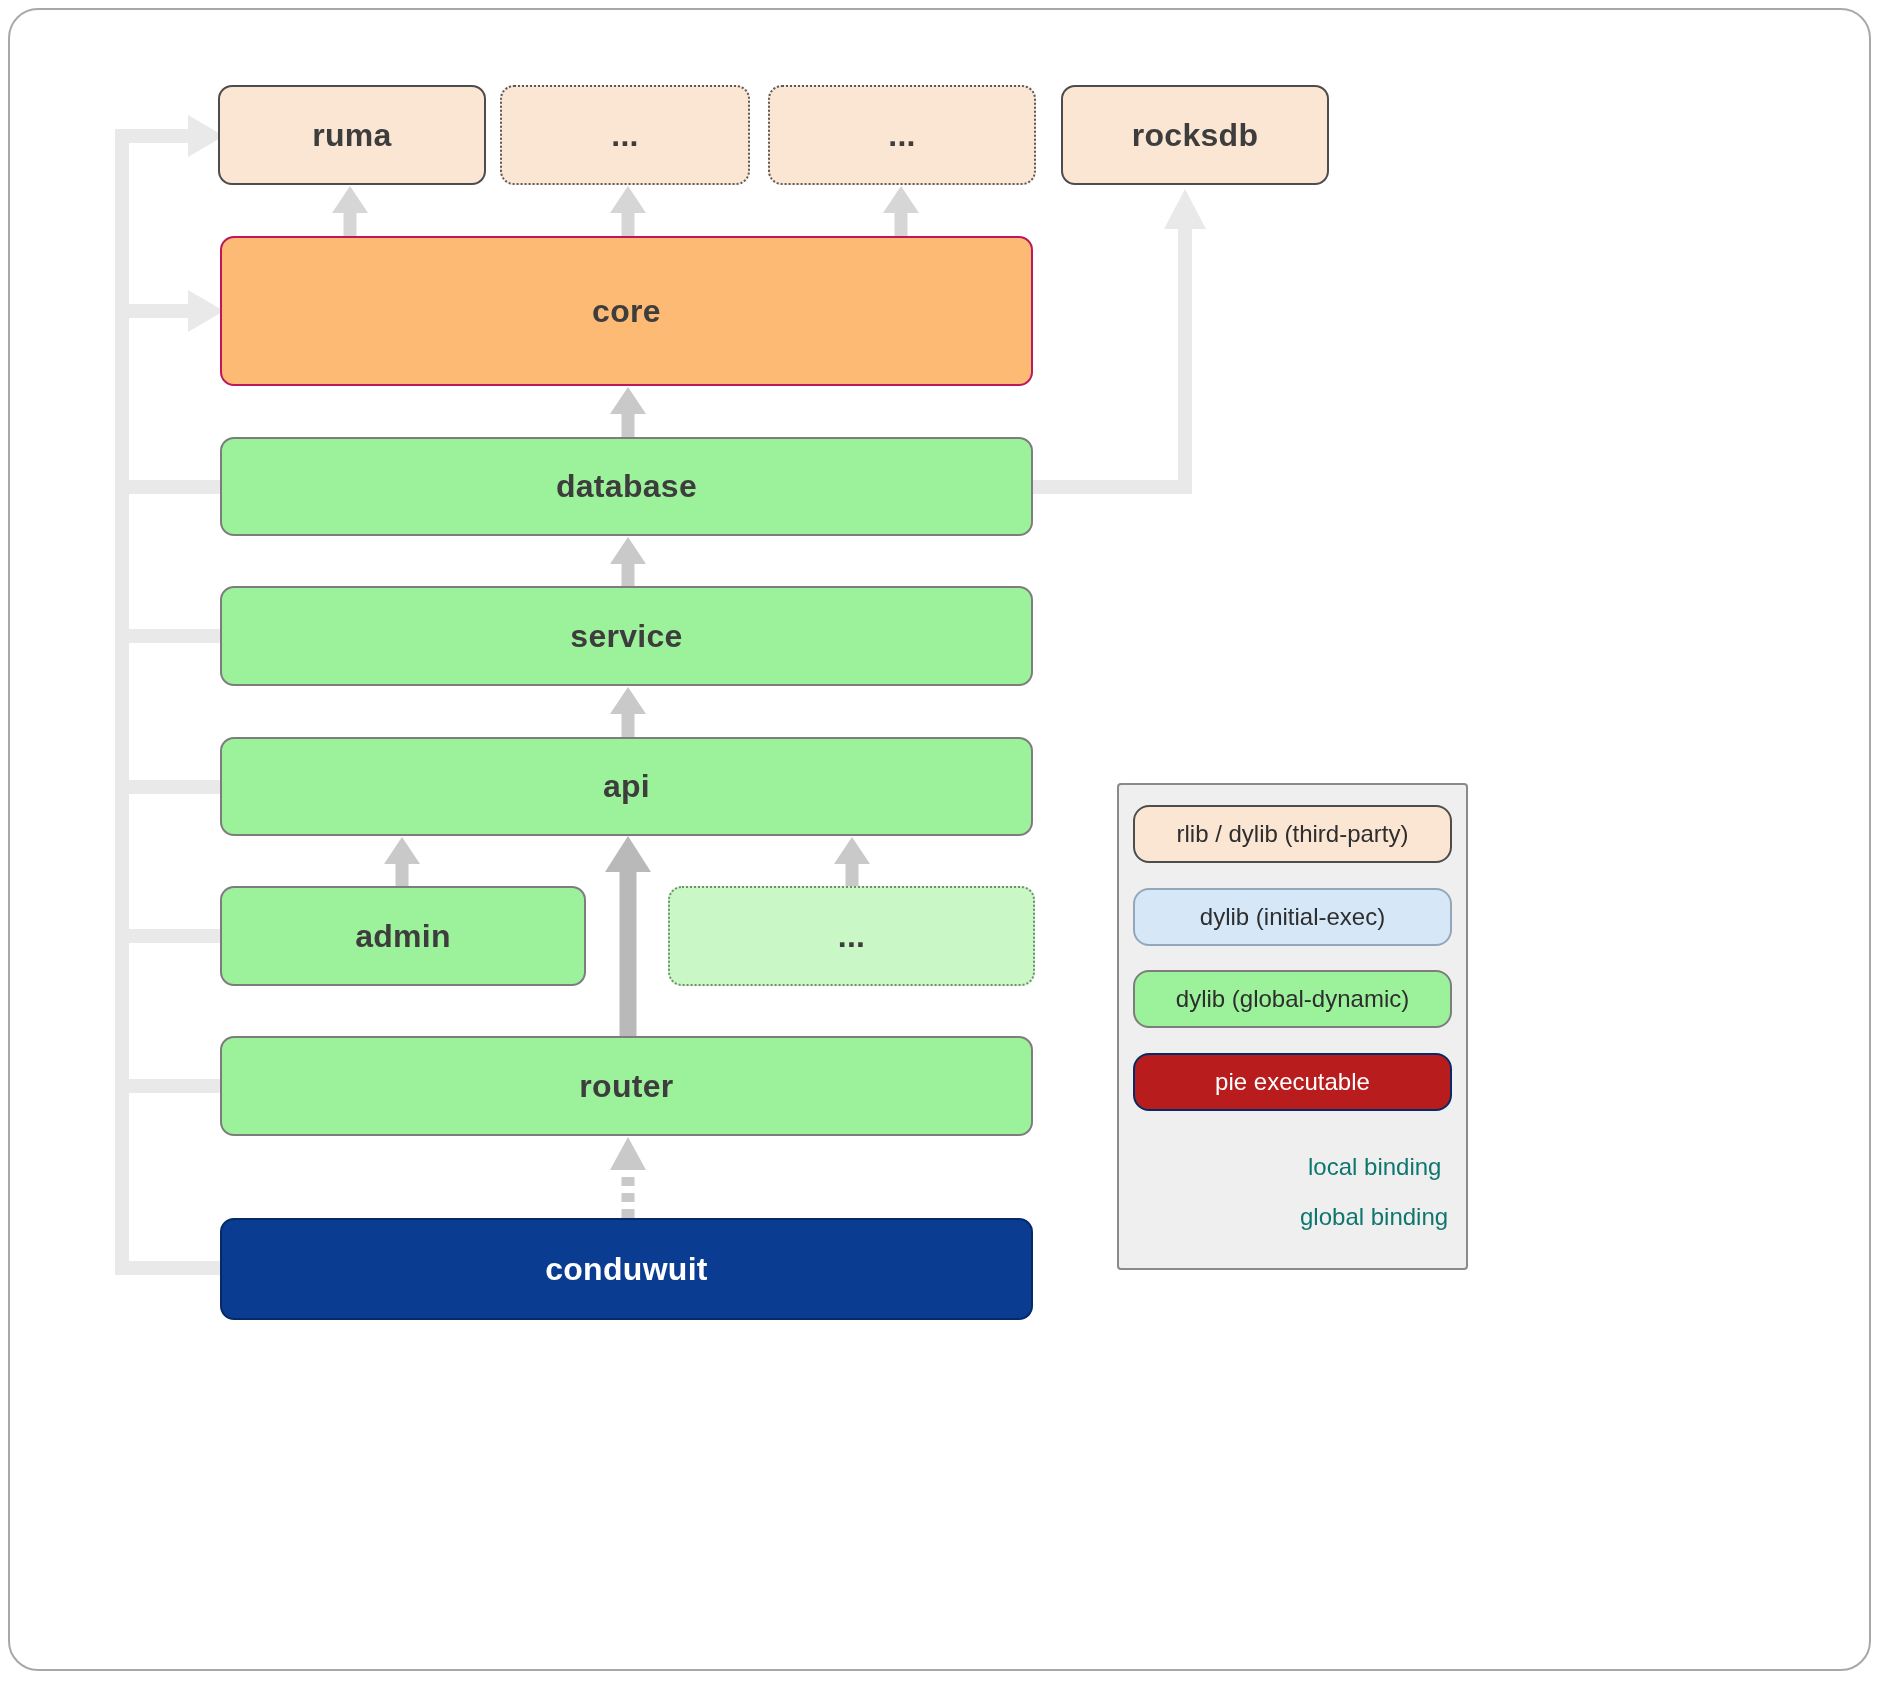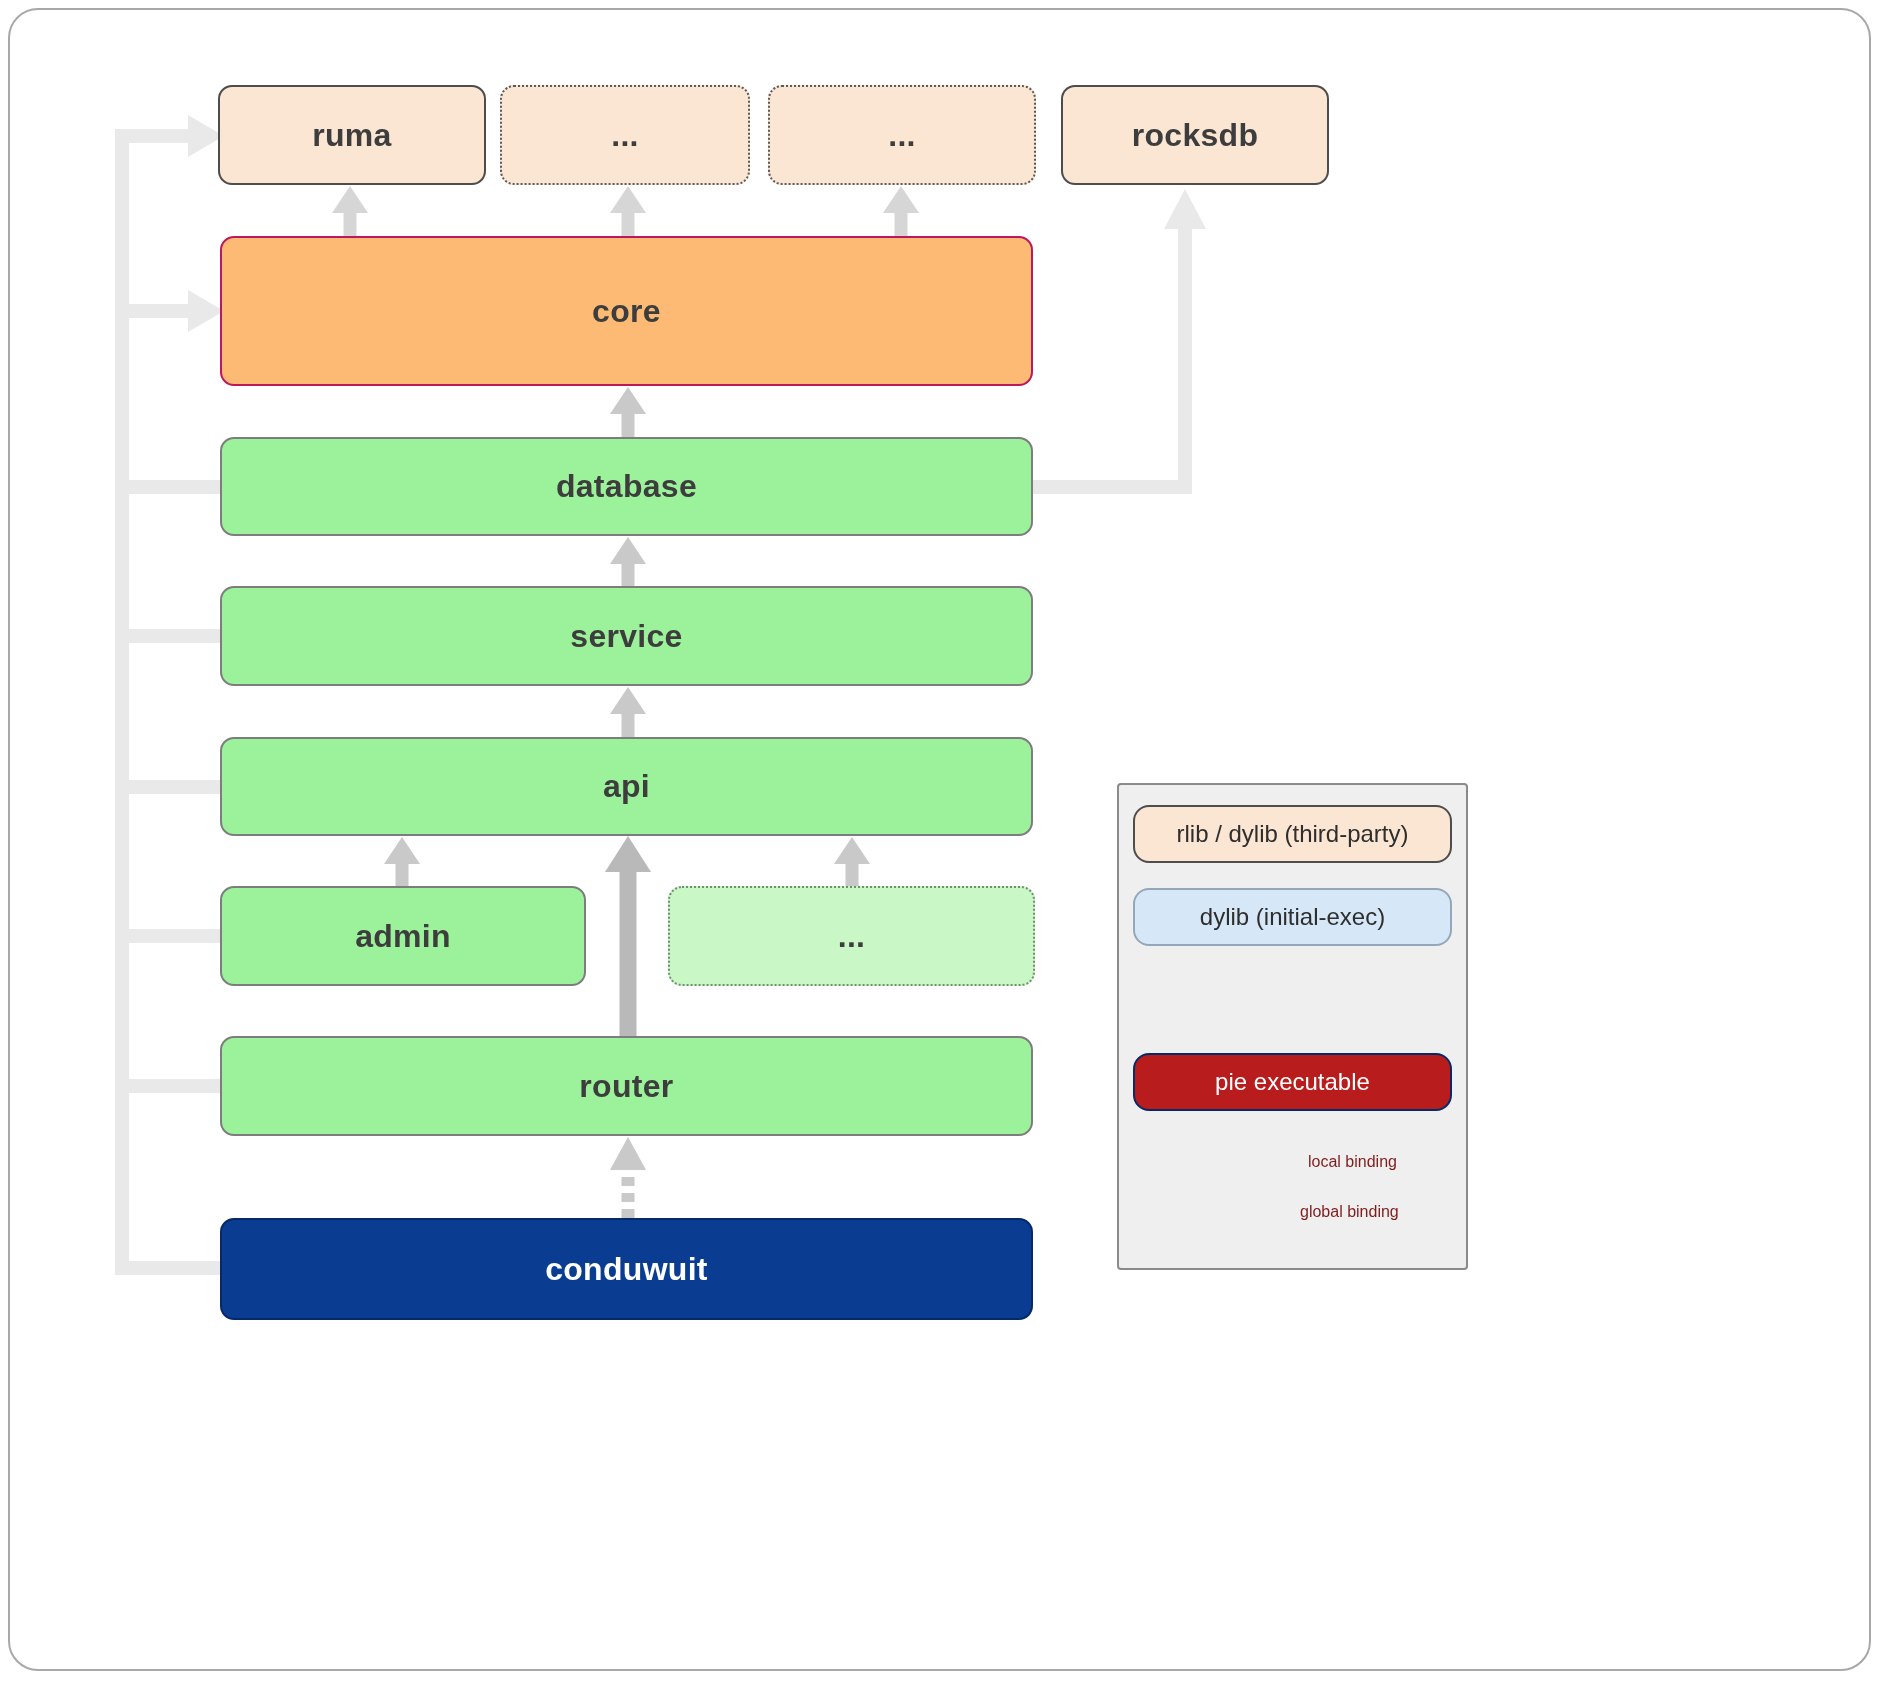--- a/index.html
+++ b/index.html
@@ -59,22 +59,22 @@
     border-radius: 4px;
     box-sizing: border-box;
     z-index: 2;
   }
   .swatch.peach { border: 2px solid #4d4d4d; }
   .swatch.blue  { border: 2px solid #94a7ba; }
   .swatch.green { border: 2px solid #7d7d7d; }
   .swatch.navy  { border: 2px solid #062a68; color: #ffffff; }
   .legend-label {
     position: absolute;
-    font-size: 16px;
-    color: #7f1d1d;
+    font-size: 24px;
+    color: #0f766e;
     z-index: 3;
     white-space: nowrap;
   }
 </style>
 </head>
 <body>
 
 <div class="canvas">
 
   <div class="frame"></div>
@@ -173,18 +173,19 @@
   <div class="node green-light" style="left:668px; top:886px; width:367px; height:100px;">...</div>
 
   <div class="node green" style="left:220px; top:1036px; width:813px; height:100px;">router</div>
 
   <div class="node navy" style="left:220px; top:1218px; width:813px; height:102px;">conduwuit</div>
 
   <div class="legend"></div>
 
   <div class="swatch peach" style="position:absolute; left:1133px; top:805px; width:319px; height:58px; border-radius:16px; background:#fbe5d3; display:flex; align-items:center; justify-content:center; font-size:24px; color:#2e2e2e; box-sizing:border-box; z-index:3;">rlib / dylib (third-party)</div>
   <div class="swatch blue" style="position:absolute; left:1133px; top:888px; width:319px; height:58px; border-radius:16px; background:#d6e8f8; display:flex; align-items:center; justify-content:center; font-size:24px; color:#2e2e2e; box-sizing:border-box; z-index:3;">dylib (initial-exec)</div>
+  <div class="swatch green" style="position:absolute; left:1133px; top:970px; width:319px; height:58px; border-radius:16px; background:#9cf29a; display:flex; align-items:center; justify-content:center; font-size:24px; color:#2e2e2e; box-sizing:border-box; z-index:3;">dylib (global-dynamic)</div>
   <div class="swatch navy" style="position:absolute; left:1133px; top:1053px; width:319px; height:58px; border-radius:16px; background:#b91c1c; display:flex; align-items:center; justify-content:center; font-size:24px; color:#ffffff; box-sizing:border-box; z-index:3;">pie executable</div>
 
   <div class="legend-label" style="left:1308px; top:1153px;">local binding</div>
   <div class="legend-label" style="left:1300px; top:1203px;">global binding</div>
 
 </div>
 
 </body></html>

